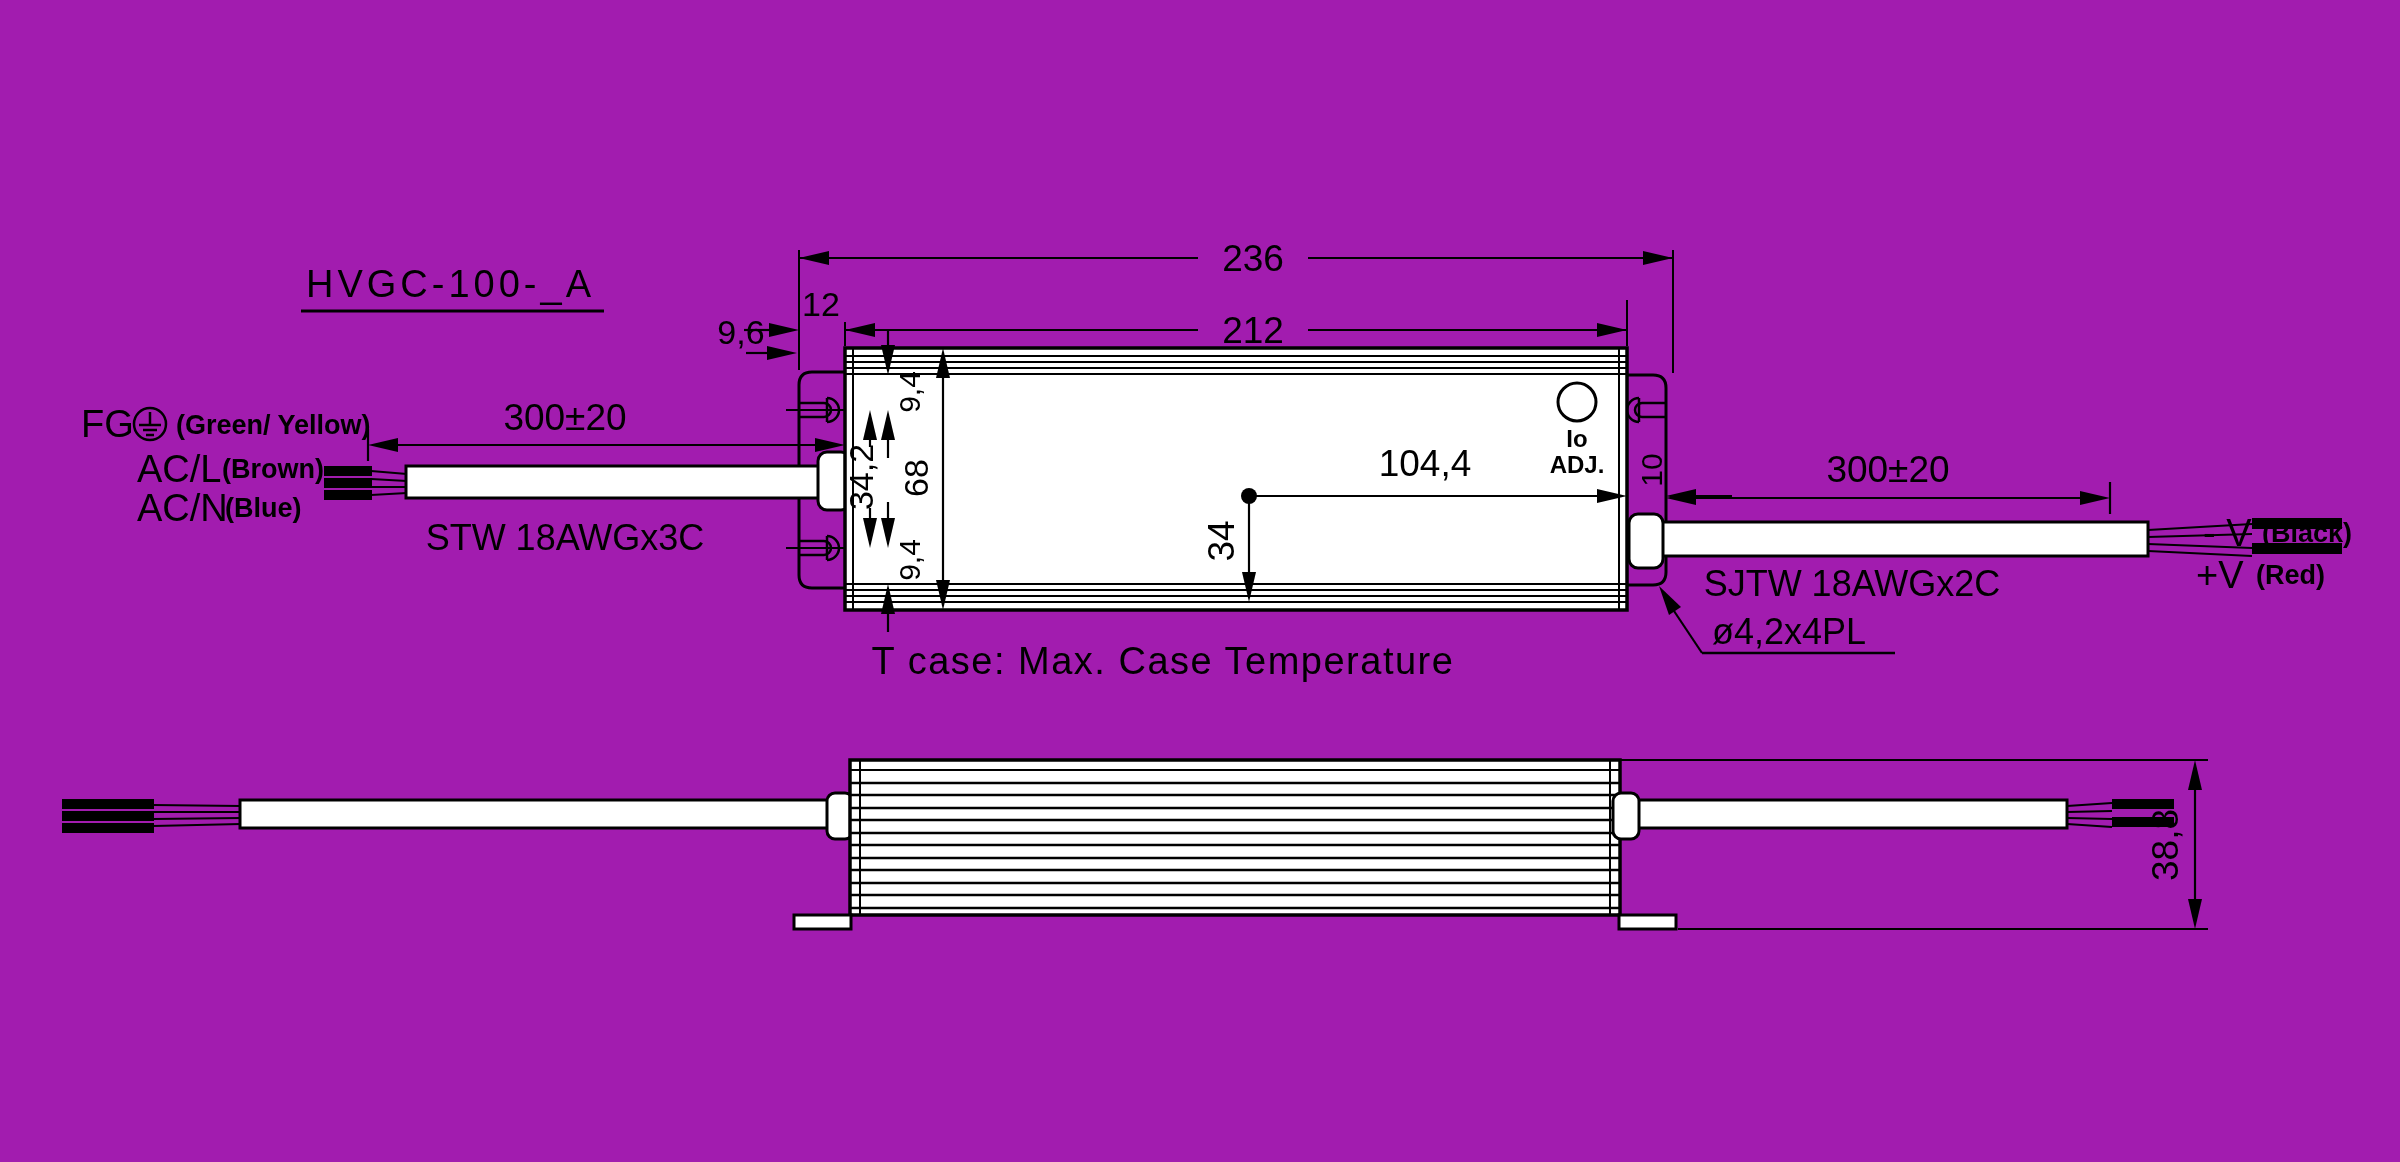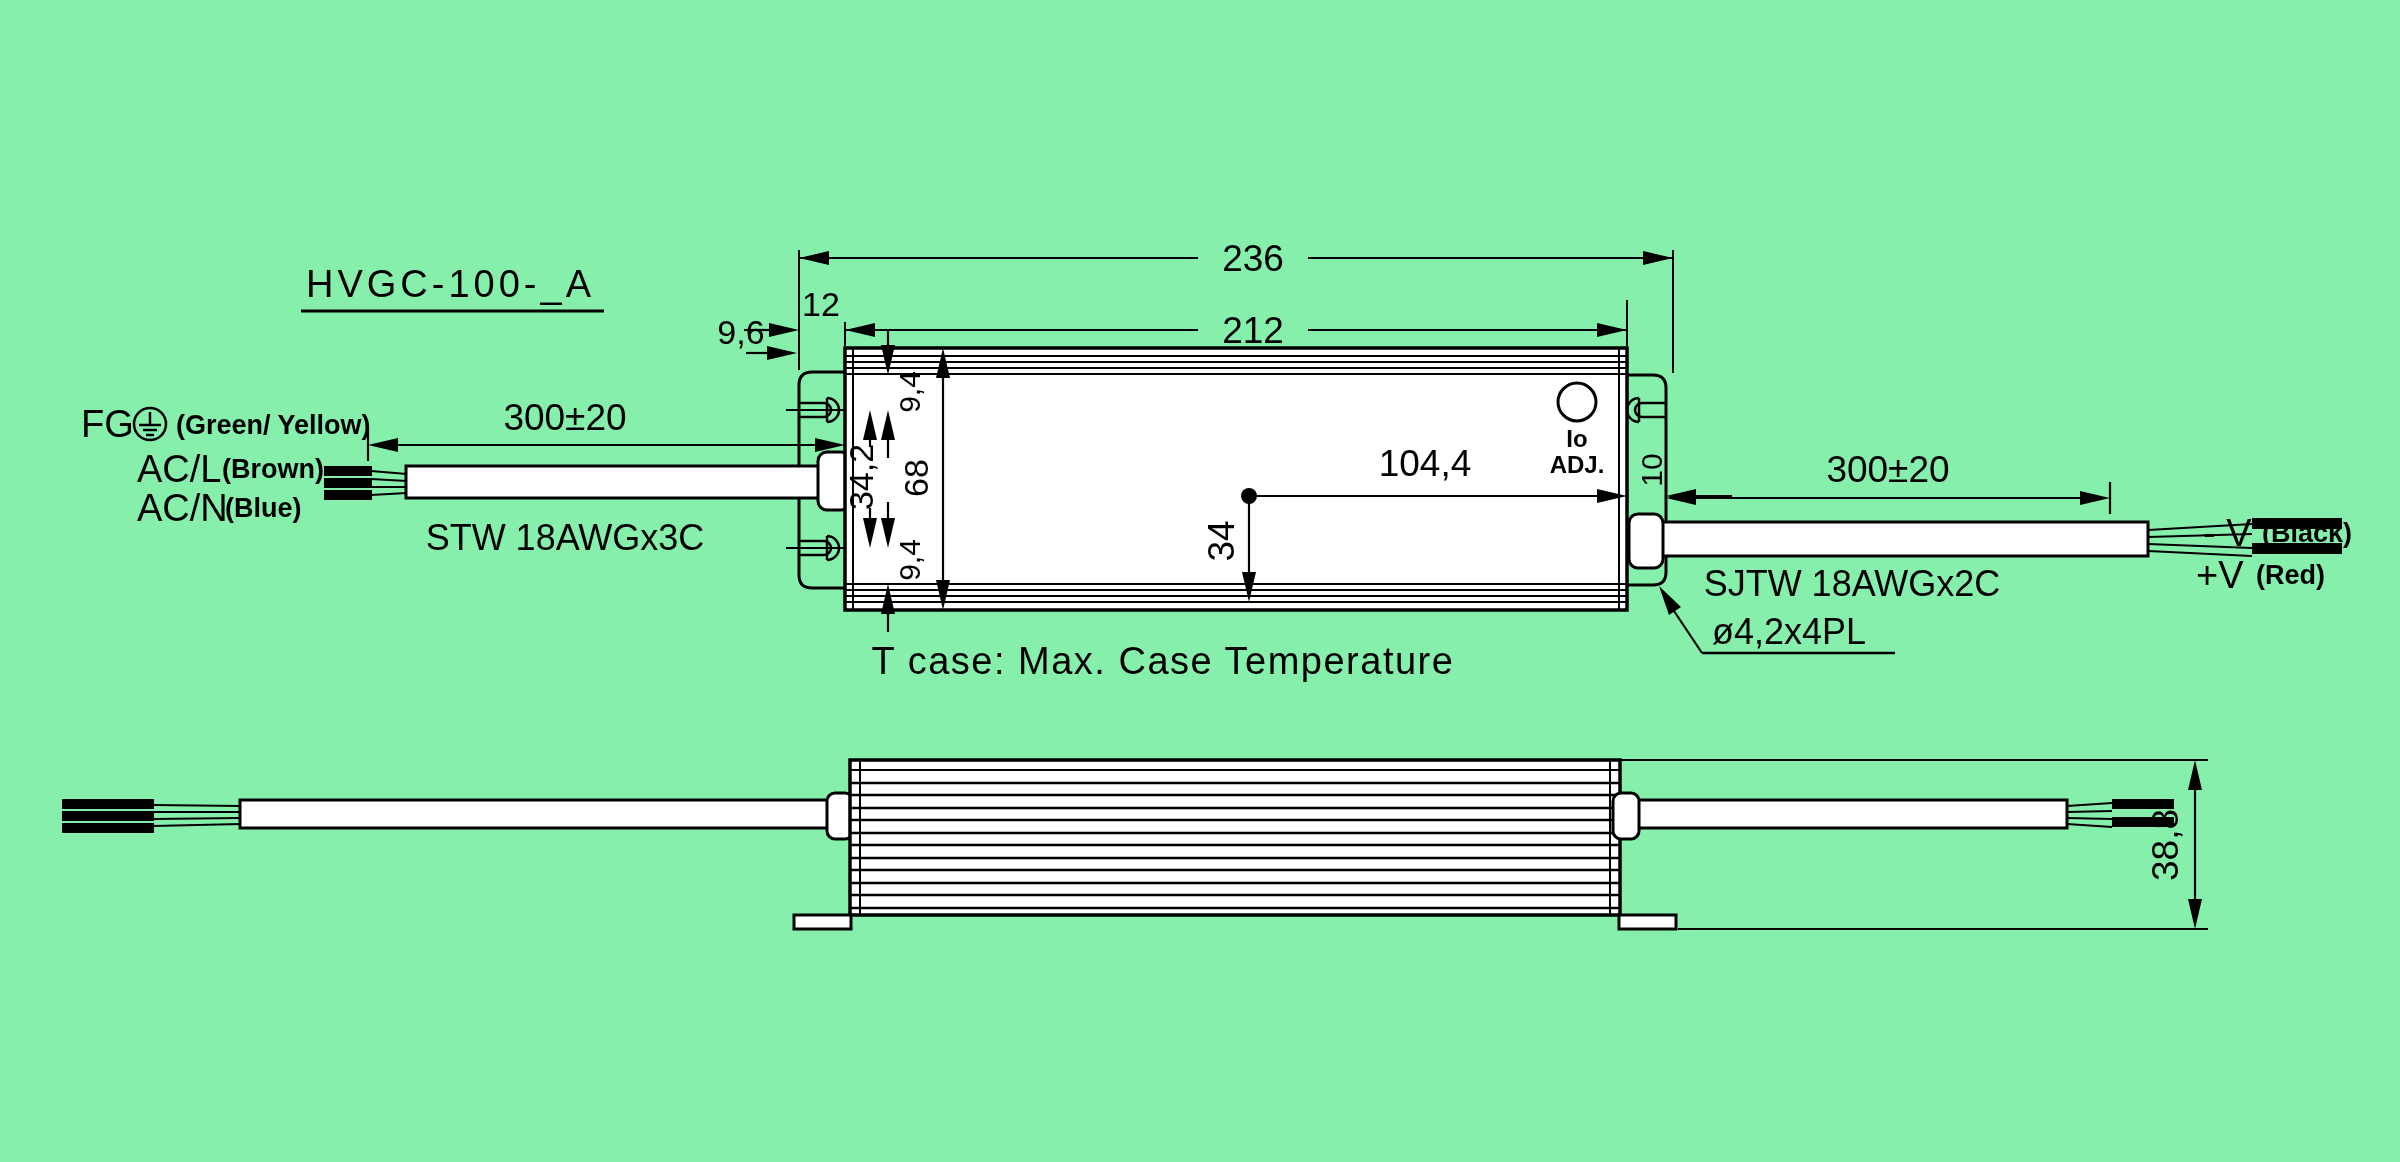--- a/index.html
+++ b/index.html
@@ -1,16 +1,16 @@
 <!DOCTYPE html>
 <html><head>
 <meta charset="utf-8">
 <style>
   html,body{margin:0;padding:0;background:#ffffff;}
-  .sheet{position:relative;width:2400px;height:1162px;background:#86efac;overflow:hidden;}
+  .sheet{position:relative;width:2400px;height:1162px;background:#a21caf;overflow:hidden;}
   svg{position:absolute;left:0;top:0;}
   text{font-family:"Liberation Sans","DejaVu Sans",sans-serif;fill:#000;}
   .ln{stroke:#000;fill:none;stroke-width:3;}
   .ln25{stroke:#000;fill:none;stroke-width:2.5;}
   .ln2{stroke:#000;fill:none;stroke-width:2;}
   .dim{stroke:#000;fill:none;stroke-width:2.2;}
   .thin{stroke:#000;fill:none;stroke-width:1.8;}
   .arr{fill:#000;stroke:none;}
   .wh{fill:#ffffff;stroke:#000;}
   .blk{fill:#000;stroke:none;}

